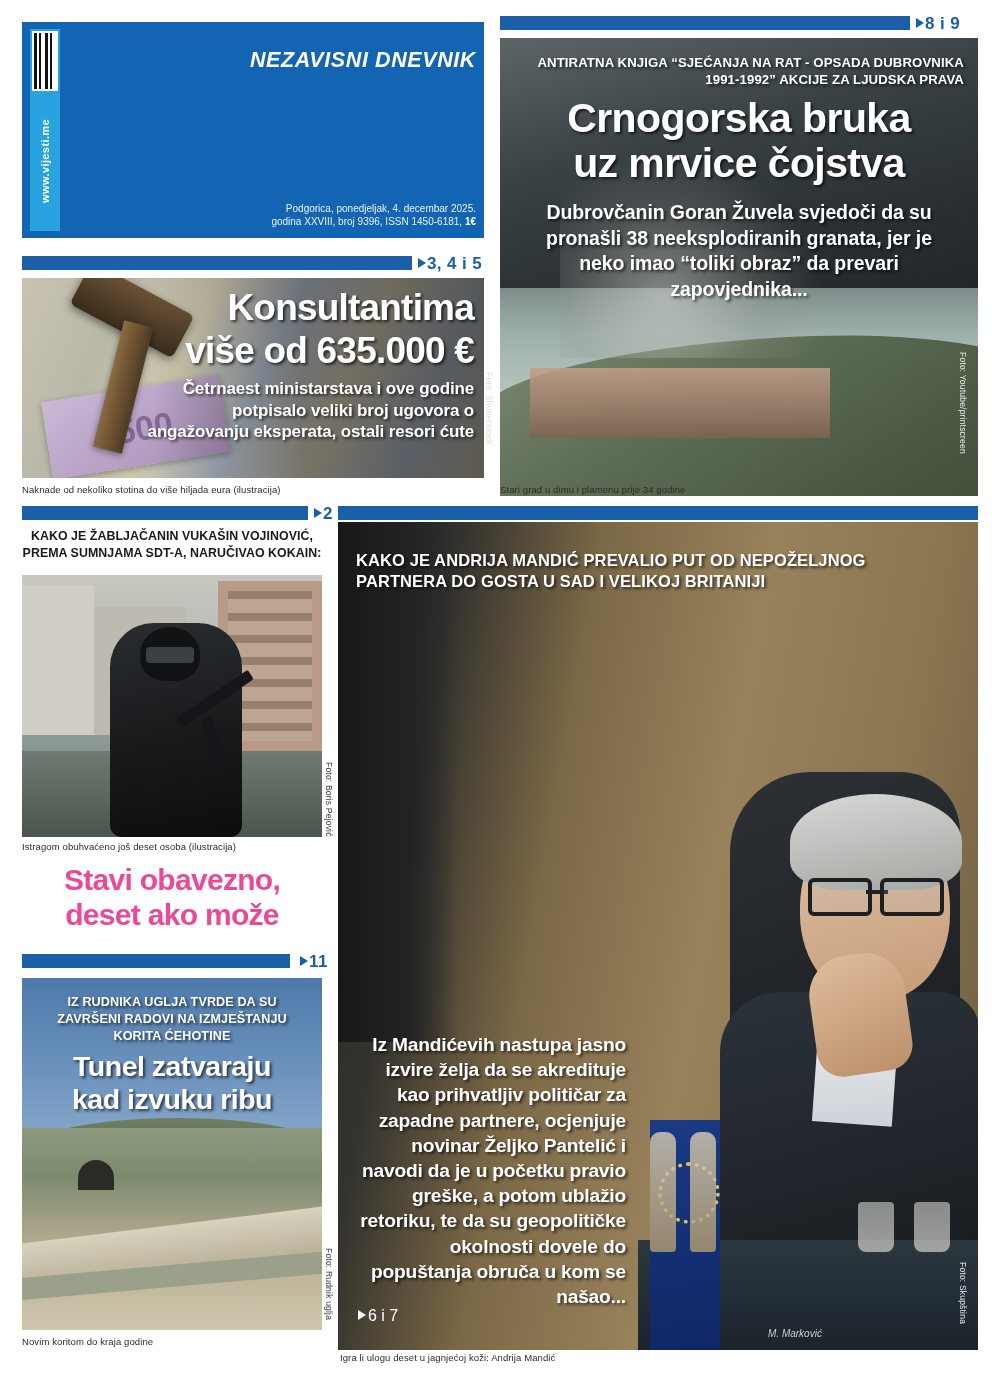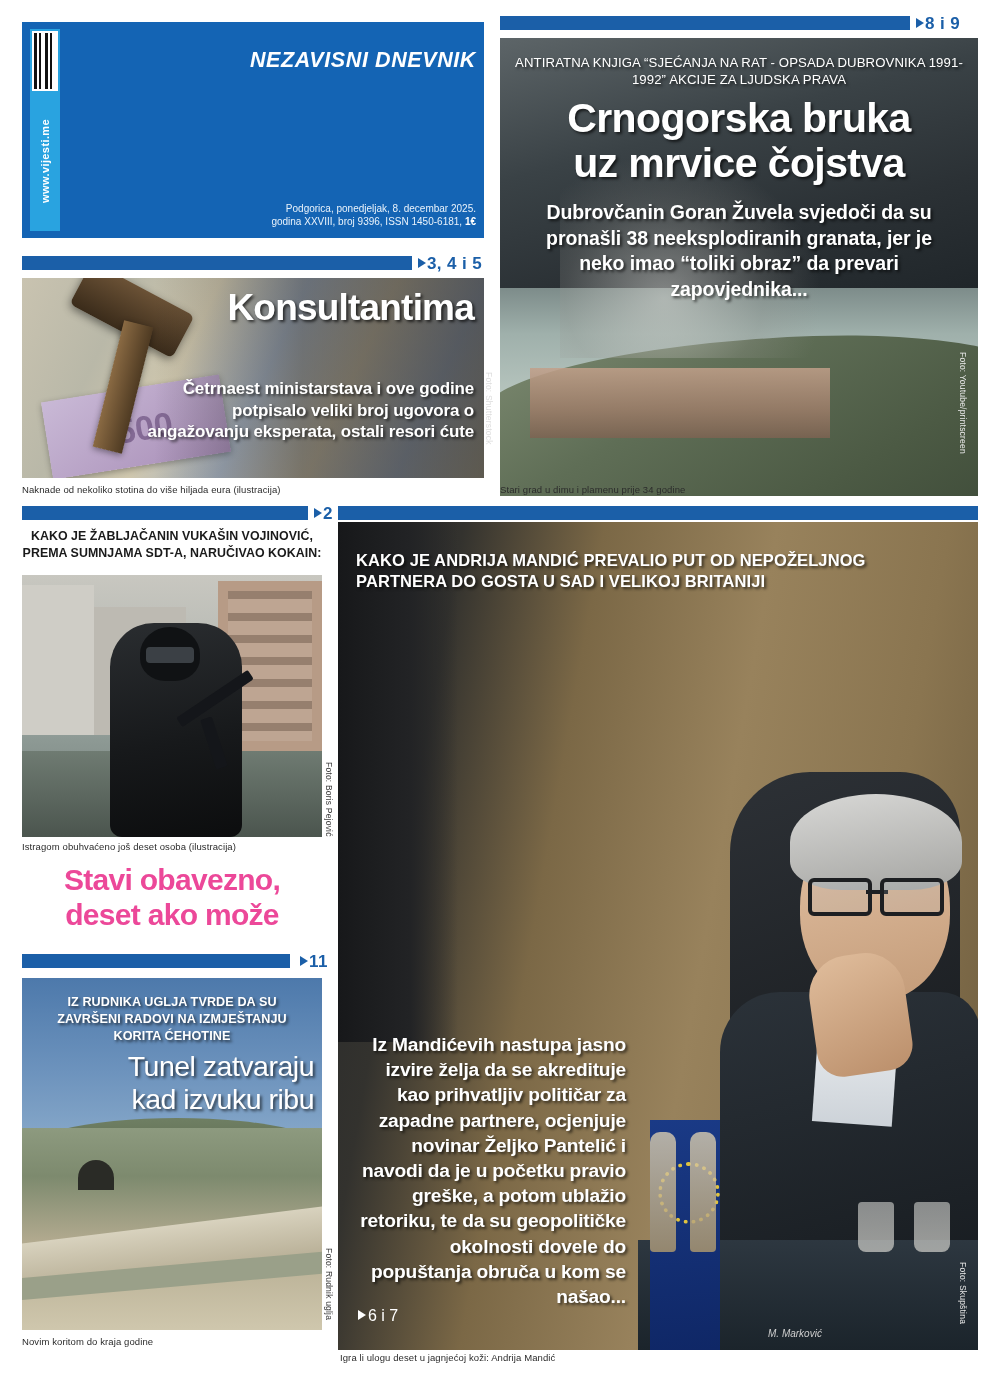--- a/index.html
+++ b/index.html
@@ -98,22 +98,22 @@
     position:absolute;left:30px;top:330px;width:300px;height:70px;
     background:linear-gradient(180deg,#c2a08a 0%,#9d7d69 60%,#7d6352 100%);
     opacity:.85;
   }
   #story-dubrovnik .smoke{
     position:absolute;left:60px;top:120px;width:260px;height:200px;
     background:radial-gradient(ellipse at 40% 70%,rgba(210,210,205,.55) 0%,rgba(150,150,145,.25) 45%,rgba(0,0,0,0) 72%);
   }
   #story-dubrovnik .kicker{
     position:absolute;left:14px;top:16px;width:450px;
-    color:#fff;font-size:13.2px;font-weight:normal;line-height:17px;
-    text-align:center;letter-spacing:.1px;
+    color:#fff;font-size:13.2px;font-weight:bold;line-height:17px;
+    text-align:right;letter-spacing:.1px;
   }
   #story-dubrovnik .headline{
     position:absolute;left:14px;top:58px;width:450px;
     color:#fff;font-size:41px;font-weight:bold;line-height:45px;
     text-align:center;letter-spacing:-.6px;
   }
   #story-dubrovnik .deck{
     position:absolute;left:24px;top:162px;width:430px;
     color:#fff;font-size:19.5px;font-weight:bold;line-height:25.5px;
     text-align:center;letter-spacing:-.1px;
@@ -241,22 +241,22 @@
   }
   #story-tunel .tunnel{
     position:absolute;left:56px;top:182px;width:36px;height:30px;
     background:#2a2b26;border-radius:18px 18px 0 0;
   }
   #story-tunel .kicker{
     position:absolute;left:14px;top:16px;width:272px;text-align:center;
     color:#fff;font-size:12.6px;font-weight:bold;line-height:17px;letter-spacing:.1px;
   }
   #story-tunel .headline{
-    position:absolute;left:8px;top:72px;width:284px;text-align:right;
-    color:#fff;font-size:28.5px;font-weight:normal;line-height:33px;letter-spacing:-.5px;
+    position:absolute;left:8px;top:72px;width:284px;text-align:center;
+    color:#fff;font-size:28.5px;font-weight:bold;line-height:33px;letter-spacing:-.5px;
   }
 
   
   #story-main{
     position:absolute;left:338px;top:522px;width:640px;height:828px;
     background:#7d6a4e;overflow:hidden;
   }
   #story-main .bgwall{
     position:absolute;inset:0;
     background:linear-gradient(100deg,#26282a 0%,#33322e 16%,#7b6846 34%,#98825c 56%,#8a7550 78%,#6d5c3e 100%);
@@ -363,21 +363,21 @@
 <div class="page">
 
   <div id="masthead">
     <div class="sidestrip"></div>
     <div class="qr">
         <div class="bars"></div>
       </div>
     <div class="weburl">www.vijesti.me</div>
     <div class="tagline">NEZAVISNI DNEVNIK</div>
     <div class="issue">
-      <div>Podgorica, ponedjeljak, 8. decembar 2025.</div>
+      <div>Podgorica, ponedjeljak, 4. decembar 2025.</div>
       <div><span>godina XXVIII, broj 9396, ISSN 1450-6181, </span><b>1€</b></div>
     </div>
   </div>
 
   <div class="rule-bar" style="left:500px;top:16px;width:410px;"></div>
   <div class="pageref" style="left:916px;top:14px;"><span class="tri"></span><span>8 i 9</span></div>
 
   <div id="story-dubrovnik">
     <div class="sky"></div>
     <div class="sea"></div>
@@ -398,20 +398,21 @@
   <div class="pageref" style="left:418px;top:254px;"><span class="tri"></span><span>3, 4 i 5</span></div>
 
   <div id="story-consultants">
     <div class="money"></div>
     <div class="note500"></div>
     <div class="gavel-head"></div>
     <div class="gavel-handle"></div>
     <div class="scrim"></div>
     <div class="headline shadow-txt">
       <span>Konsultantima</span><br>
+      <span>više od 635.000 €</span>
     </div>
     <div class="deck shadow-txt">Četrnaest ministarstava i ove godine potpisalo veliki broj ugovora o angažovanju eksperata, ostali resori ćute</div>
   </div>
   <div class="credit" style="left:494px;top:372px;color:#ddd;">Foto: Shutterstock</div>
   <div class="caption" style="left:22px;top:484px;">Naknade od nekoliko stotina do više hiljada eura (ilustracija)</div>
 
   <div class="rule-bar" style="left:22px;top:506px;width:286px;"></div>
   <div class="pageref" style="left:314px;top:504px;"><span class="tri"></span><span>2</span></div>
 
   <div id="story-kokain">

